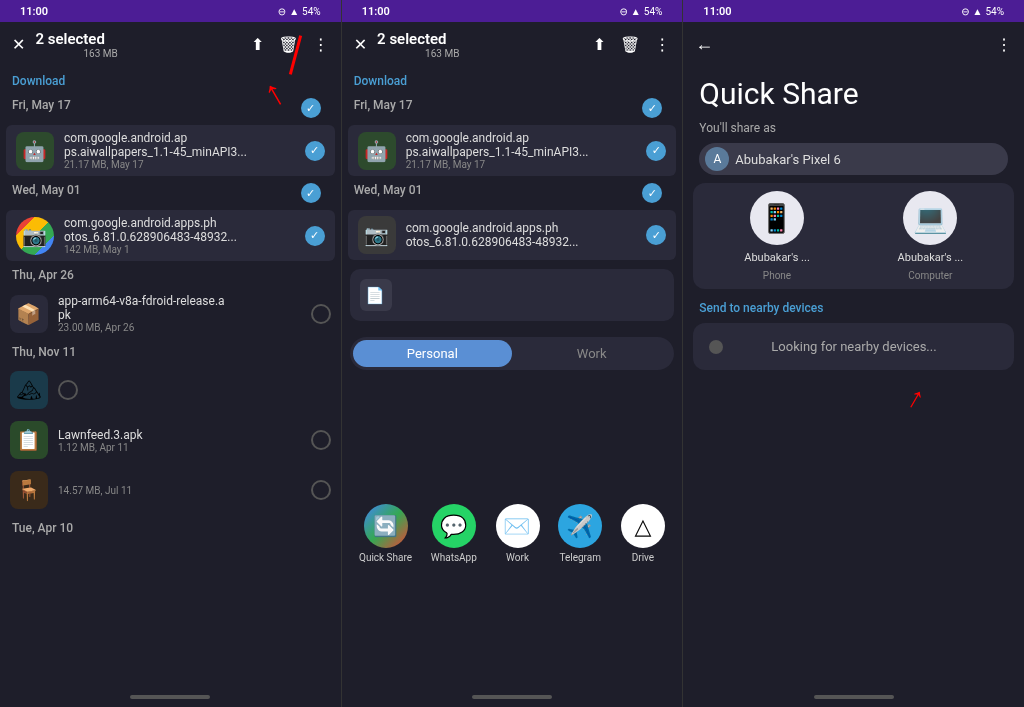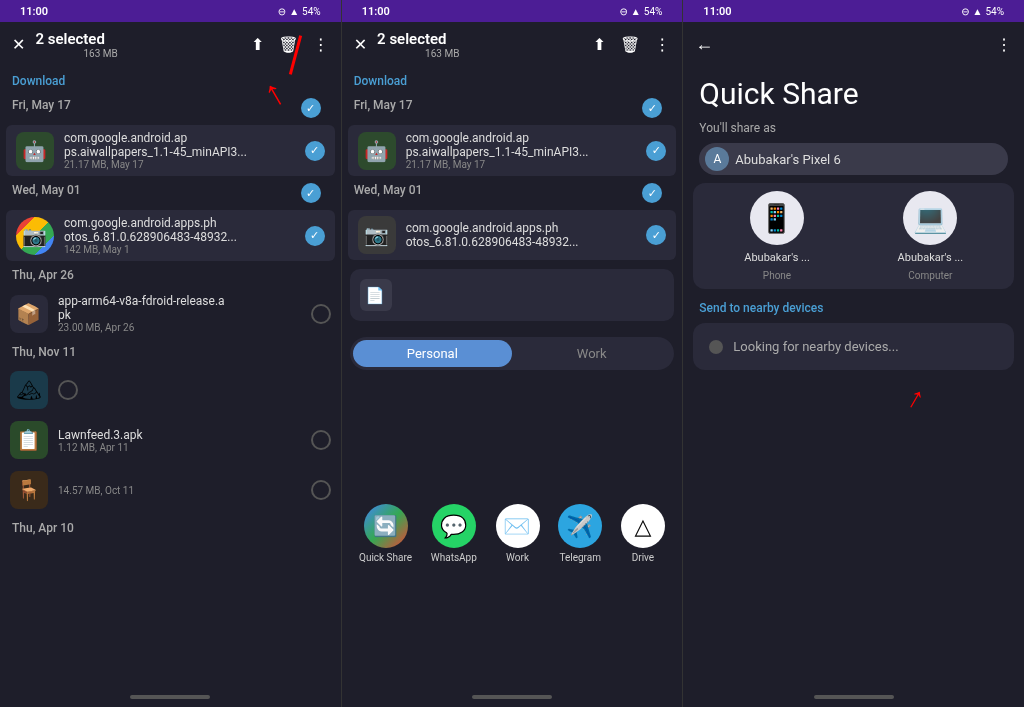--- a/index.html
+++ b/index.html
@@ -337,20 +337,21 @@
     .nearby-dot {
       width: 14px;
       height: 14px;
       border-radius: 50%;
       background: #555;
       flex-shrink: 0;
     }
     .nearby-text {
       font-size: 13px;
       color: #aaa;
+      margin-left: 38px;
     }
 
     
     .nav-indicator {
       height: 20px;
       display: flex;
       justify-content: center;
       align-items: center;
       margin-top: auto;
     }
@@ -453,26 +454,26 @@
     <div class="file-icon lawnfeed">📋</div>
     <div class="file-info">
       <div class="file-name">Lawnfeed.3.apk</div>
       <div class="file-meta">1.12 MB, Apr 11</div>
     </div>
     <div class="file-check"></div>
   </div>
   <div class="file-item">
     <div class="file-icon lawnchair">🪑</div>
     <div class="file-info">
-      <div class="file-meta">14.57 MB, Oct 11</div>
+      <div class="file-meta">14.57 MB, Jul 11</div>
     </div>
     <div class="file-check"></div>
   </div>
 
-  <div class="date-header">Thu, Apr 10</div>
+  <div class="date-header">Tue, Apr 10</div>
   <div class="nav-indicator">
     <div class="nav-bar"></div>
   </div>
 </div>
 
 <div class="phone-panel">
 
   <div class="status-bar">
     <span class="status-time">11:00</span>
     <div class="status-icons">

